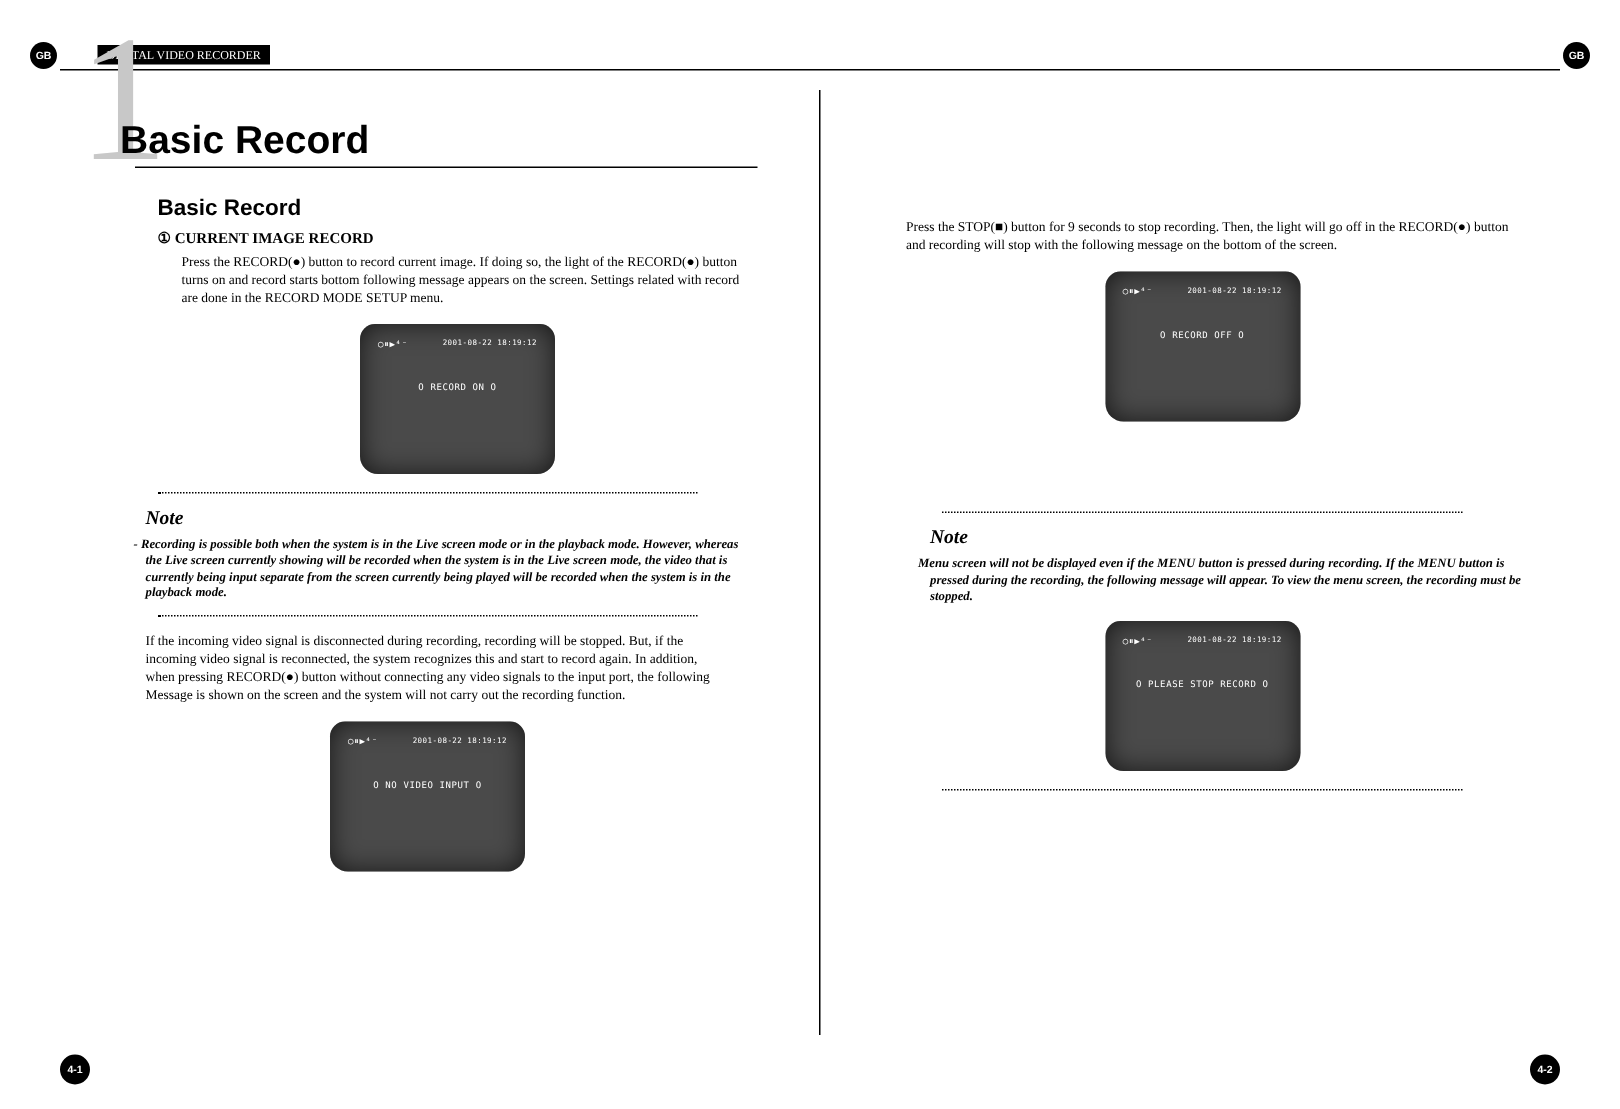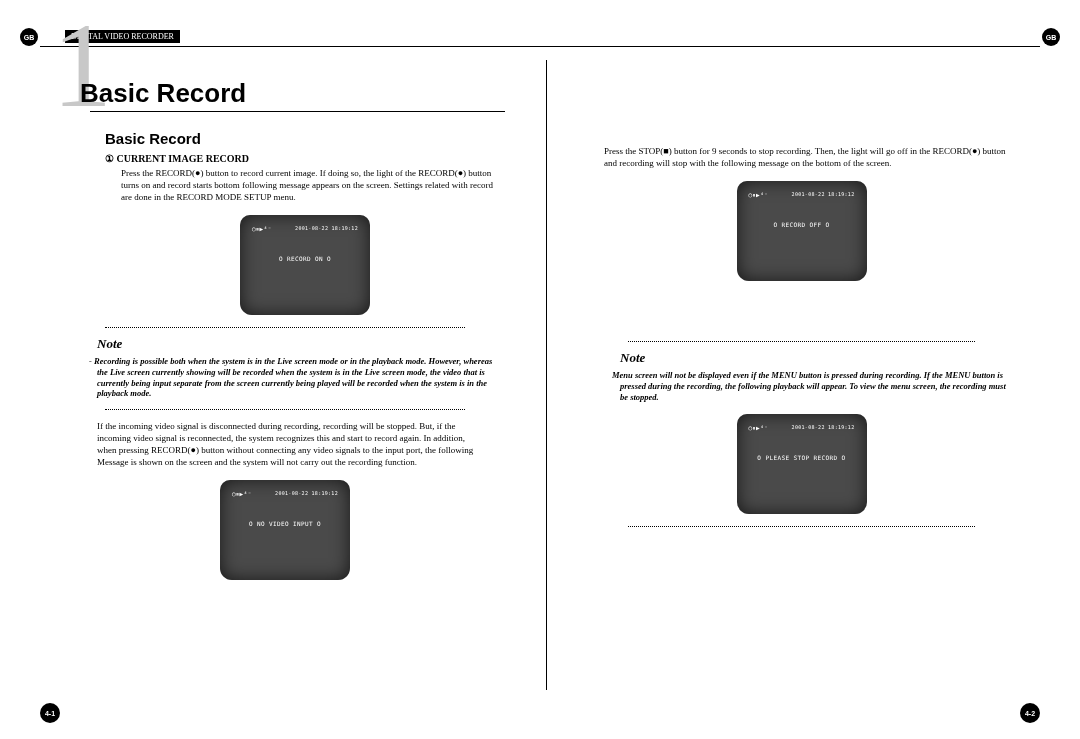--- a/index.html
+++ b/index.html
@@ -121,21 +121,21 @@
             <span>2001-08-22 18:19:12</span>
           </div>
           <div class="mid-row">O RECORD OFF O</div>
         </div>
       </div>
 
       <hr class="dotted-sep" style="margin-top:60px;">
 
       <div class="note-title">Note</div>
       <div class="note-list">
-        <div class="note-item">Menu screen will not be displayed even if the MENU button is pressed during recording. If the MENU button is pressed during the recording, the following playback will appear. To view the menu screen, the recording must be stopped.</div>
+        <div class="note-item">Menu screen will not be displayed even if the MENU button is pressed during recording. If the MENU button is pressed during the recording, the following message will appear. To view the menu screen, the recording must be stopped.</div>
       </div>
 
       <div class="monitor">
         <div class="top-row">
           <span class="monitor-icons">◯⏸▶⁴⁻</span>
           <span>2001-08-22 18:19:12</span>
         </div>
         <div class="mid-row">O PLEASE STOP RECORD O</div>
       </div>
 

